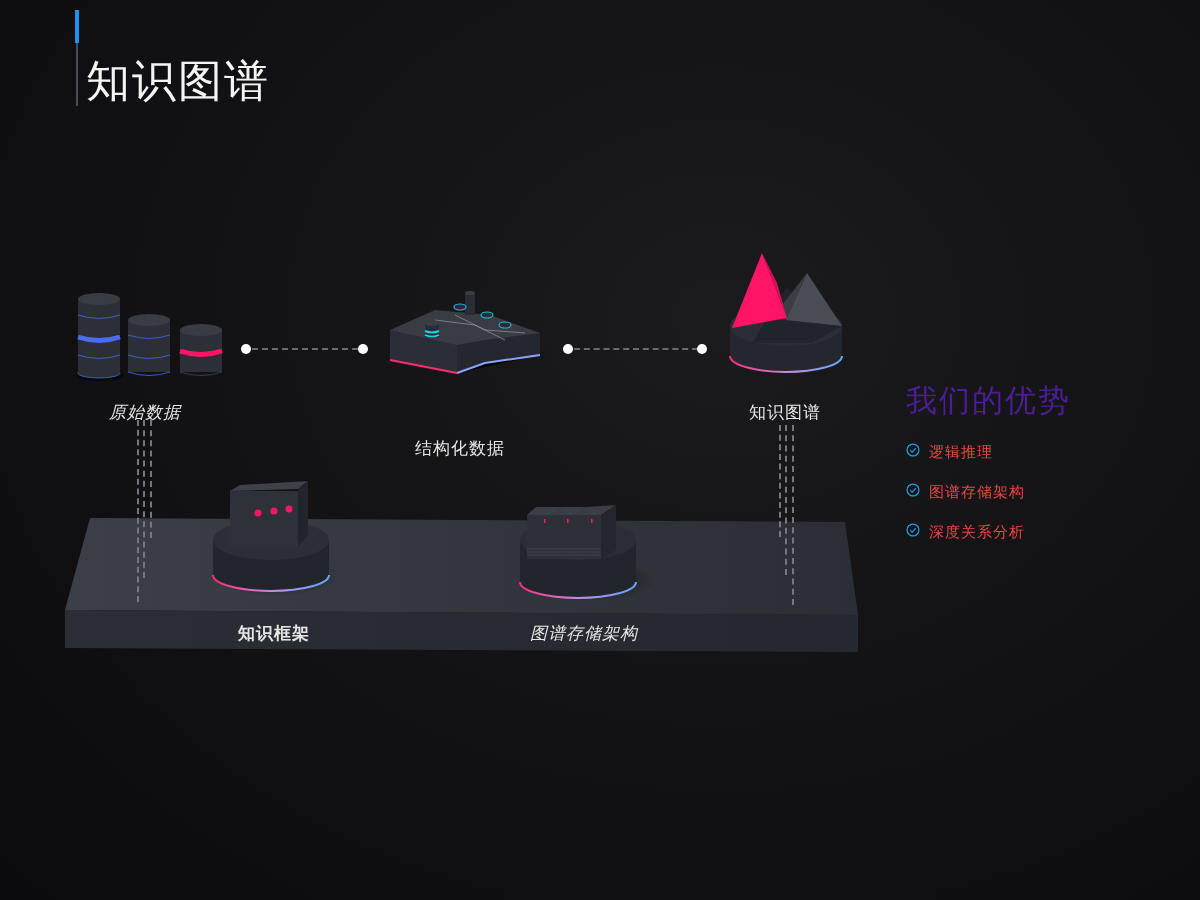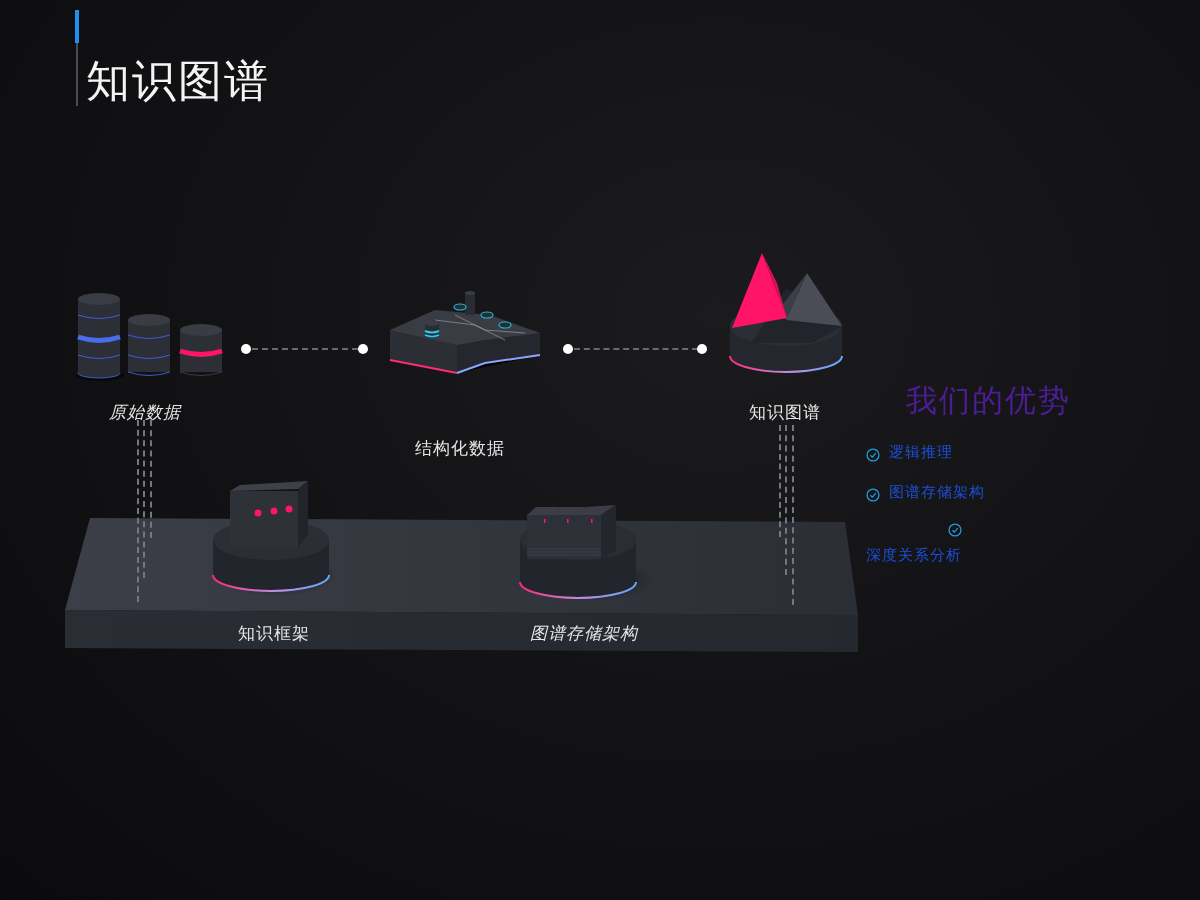--- a/index.html
+++ b/index.html
@@ -14,21 +14,21 @@
   .title-accent { left:75px; top:10px; width:4px; height:33px; background:#1f8ff0; }
   .page-title { left:86px; top:52px; font-size:44px; letter-spacing:2px; color:#f4f4f4; font-weight:300; }
 
   .node-label { font-size:17px; color:#e6e6e6; letter-spacing:1px; white-space:nowrap; transform:translateX(-50%); }
   .connector { height:0; border-top:2px dashed #6a6a70; }
   .dot { width:10px; height:10px; border-radius:50%; background:#ffffff; }
 
   .vdash { width:0; border-left:2px dashed #76767e; }
 
   .adv-title { left:906px; top:380px; font-size:31px; color:#4c1d95; letter-spacing:2px; }
-  .adv-item { left:866px; display:flex; align-items:flex-end; gap:9px; font-size:15px; color:#1d4ed8; letter-spacing:1px; }
+  .adv-item { left:906px; display:flex; align-items:flex-start; gap:9px; font-size:15px; color:#ef4444; letter-spacing:1px; }
   .check { width:14px; height:14px; }
 
   svg { display:block; }
 </style>
 </head>
 <body>
 
 <div class="abs title-bar"></div>
 <div class="abs title-accent"></div>
 <div class="abs page-title">知识图谱</div>
@@ -144,21 +144,21 @@
   <ellipse cx="63" cy="100" rx="58" ry="16" fill="#23252c"></ellipse>
   <path d="M5 100 A58 16 0 0 0 121 100" stroke="url(#ringGrad)" stroke-width="2" fill="none"></path>
   <ellipse cx="63" cy="65" rx="58" ry="20" fill="#2c2e35"></ellipse>
   <rect x="22" y="16" width="68" height="56" fill="#2f3138"></rect>
   <polygon points="22,16 32,10 100,6 90,14" fill="#3f414a"></polygon>
   <polygon points="90,14 100,6 100,60 90,72" fill="#22242b"></polygon>
   <circle cx="50" cy="38" r="3.5" fill="#ff1466"></circle>
   <circle cx="66" cy="36" r="3.5" fill="#ff1466"></circle>
   <circle cx="81" cy="34" r="3.5" fill="#ff1466"></circle>
 </svg>
-<div class="abs node-label" style="left:274px;top:622px;">知识框架</div>
+<div class="abs node-label" style="left:274px;top:622px;font-weight:bold;">知识框架</div>
 
 <svg class="abs" style="left:512px;top:495px;" width="150" height="115">
   <ellipse cx="80" cy="85" rx="64" ry="22" fill="url(#shadow)"></ellipse>
   <rect x="8" y="45" width="116" height="42" fill="#23252c"></rect>
   <ellipse cx="66" cy="87" rx="58" ry="16" fill="#23252c"></ellipse>
   <path d="M8 87 A58 16 0 0 0 124 87" stroke="url(#ringGrad)" stroke-width="2" fill="none"></path>
   <ellipse cx="66" cy="45" rx="58" ry="20" fill="#2b2d34"></ellipse>
   <g>
     <rect x="15" y="20" width="26" height="44" fill="#2e3037"></rect>
     <polygon points="15,20 24,12 50,12 41,20" fill="#3c3e47"></polygon>
@@ -190,19 +190,19 @@
   </svg>
   <span>逻辑推理</span>
 </div>
 <div class="abs adv-item" style="top:483px;">
   <svg class="check" viewBox="0 0 16 16">
     <circle cx="8" cy="8" r="6.8" stroke="#1ea0e6" stroke-width="1.4" fill="none"></circle>
     <path d="M5 8.3 L7.2 10.4 L11.2 5.8" stroke="#1ea0e6" stroke-width="1.4" fill="none"></path>
   </svg>
   <span>图谱存储架构</span>
 </div>
-<div class="abs adv-item" style="top:523px;flex-direction:column;">
+<div class="abs adv-item" style="top:523px;">
   <svg class="check" viewBox="0 0 16 16">
     <circle cx="8" cy="8" r="6.8" stroke="#1ea0e6" stroke-width="1.4" fill="none"></circle>
     <path d="M5 8.3 L7.2 10.4 L11.2 5.8" stroke="#1ea0e6" stroke-width="1.4" fill="none"></path>
   </svg>
   <span>深度关系分析</span>
 </div>
 
 </body></html>

